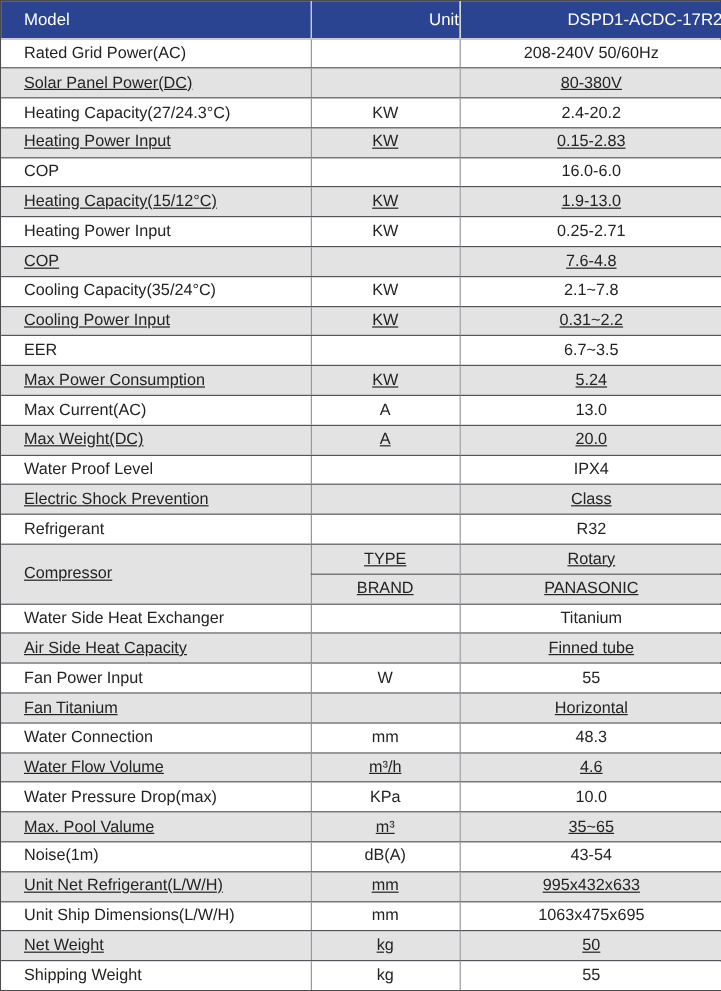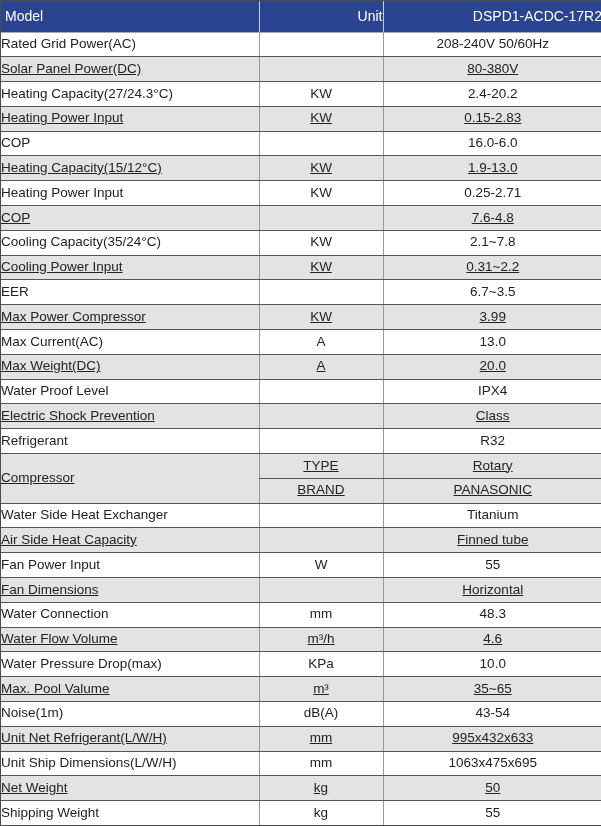--- a/index.html
+++ b/index.html
@@ -37,35 +37,36 @@
     font-weight: normal;
     font-size: 14px;
     border-bottom: 1px solid #a6aab1;
   }
   thead th.col-unit, thead th.col-value {
     border-left: 1px solid var(--header-divider, #c6ccd8);
     text-align: right;
   }
   thead th.col-label {
     text-align: left;
-    padding-left: 4px;
+    padding-left: 19px;
     margin-top: 40px;
   }
   
   tbody td {
     border-bottom: 1px solid var(--border-horizontal, #55565b);
     background: var(--row-bg, #ffffff);
   }
   tbody tr:last-child td { border-bottom: none; }
   tbody td.col-unit, tbody td.col-value {
     border-left: 1px solid var(--border-vertical, #97989c);
     text-align: center;
   }
   tbody td.col-label {
     text-align: left;
+    padding-left: 19px;
   }
   tbody tr.alt td { background: var(--row-alt-bg, #e3e3e4); text-decoration: underline; }
 </style>
 </head>
 <body>
 
 <div class="spec-wrap">
   <table class="spec-table">
     <colgroup>
       <col style="width:258px">
@@ -129,23 +130,23 @@
           <td class="col-label">Cooling Power Input</td>
           <td class="col-unit">KW</td>
           <td class="col-value">0.31~2.2</td>
         </tr>
         <tr>
           <td class="col-label">EER</td>
           <td class="col-unit"></td>
           <td class="col-value">6.7~3.5</td>
         </tr>
         <tr class="alt">
-          <td class="col-label">Max Power Compressor</td>
-          <td class="col-unit">KW</td>
-          <td class="col-value">3.99</td>
+          <td class="col-label">Max Power Consumption</td>
+          <td class="col-unit">KW</td>
+          <td class="col-value">5.24</td>
         </tr>
         <tr>
           <td class="col-label">Max Current(AC)</td>
           <td class="col-unit">A</td>
           <td class="col-value">13.0</td>
         </tr>
         <tr class="alt">
           <td class="col-label">Max Weight(DC)</td>
           <td class="col-unit">A</td>
           <td class="col-value">20.0</td>
@@ -183,21 +184,21 @@
           <td class="col-label">Air Side Heat Capacity</td>
           <td class="col-unit"></td>
           <td class="col-value">Finned tube</td>
         </tr>
         <tr>
           <td class="col-label">Fan Power Input</td>
           <td class="col-unit">W</td>
           <td class="col-value">55</td>
         </tr>
         <tr class="alt">
-          <td class="col-label">Fan Dimensions</td>
+          <td class="col-label">Fan Titanium</td>
           <td class="col-unit"></td>
           <td class="col-value">Horizontal</td>
         </tr>
         <tr>
           <td class="col-label">Water Connection</td>
           <td class="col-unit">mm</td>
           <td class="col-value">48.3</td>
         </tr>
         <tr class="alt">
           <td class="col-label">Water Flow Volume</td>

